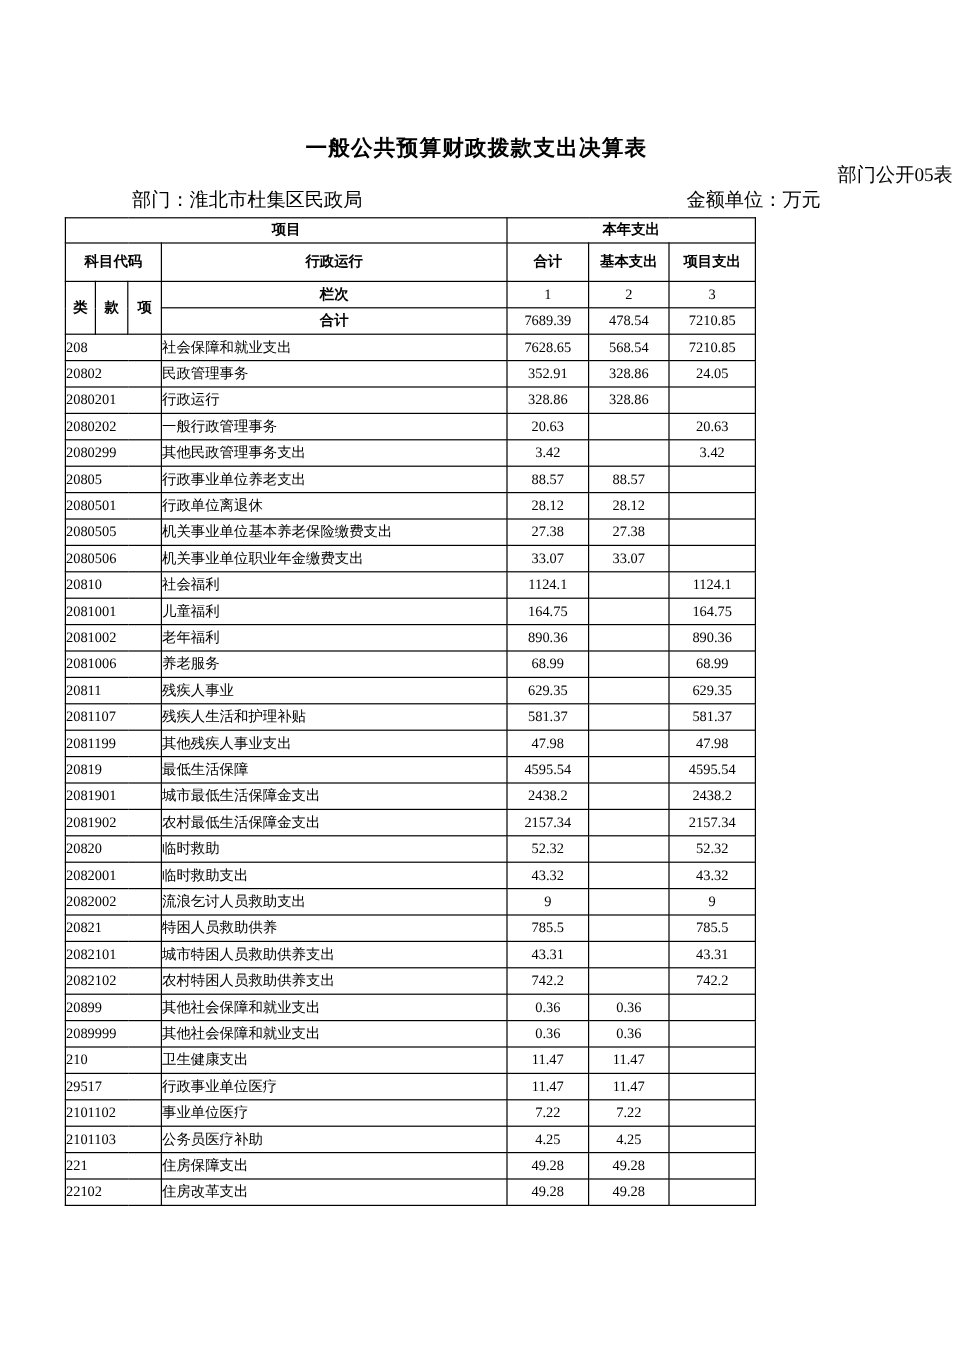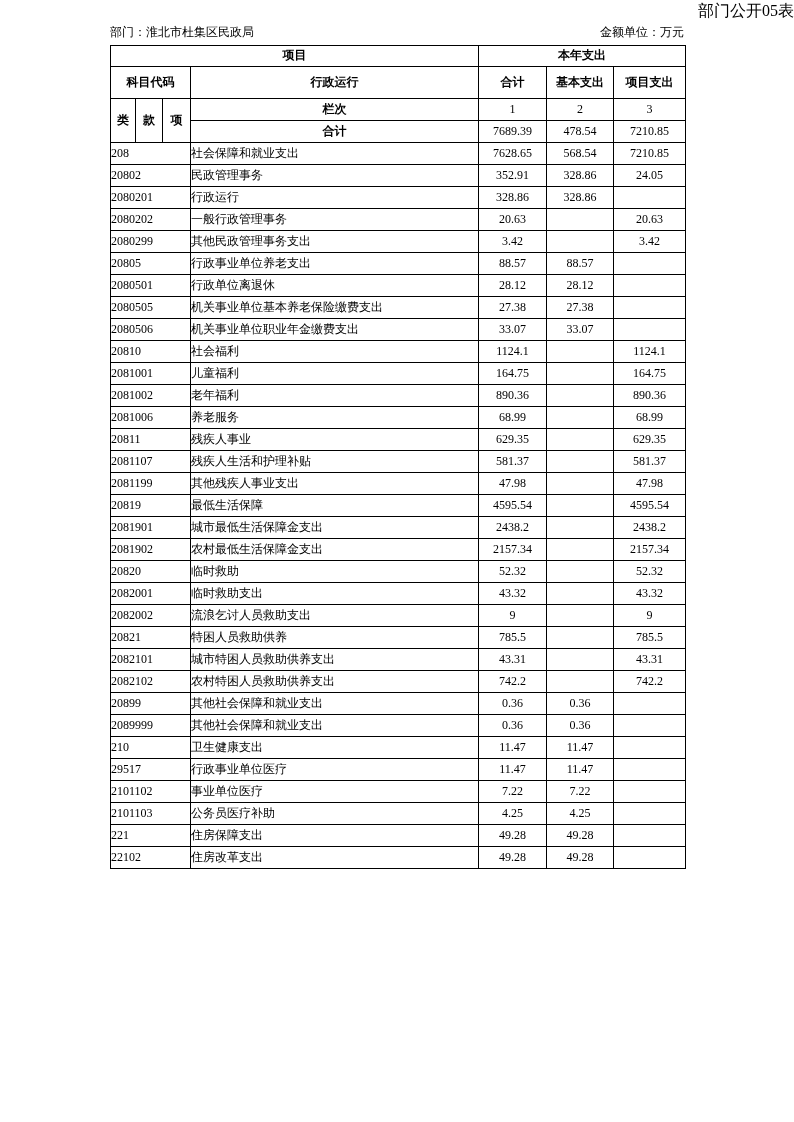--- a/index.html
+++ b/index.html
@@ -31,27 +31,27 @@
     margin-top: 3px;
     text-align: right;
     font-size: 16px;
     line-height: 16px;
   }
   .meta-row {
     display: flex;
     justify-content: space-between;
     padding: 0 110px;
     margin-top: 5px;
-    font-size: 12px;
+    font-size: 16px;
     line-height: 16px;
   }
   table.budget {
     border-collapse: collapse;
     table-layout: fixed;
-    margin: 5px 0 0 110px;
+    margin: 5px 0 0 54px;
     width: 575px;
   }
   table.budget th,
   table.budget td {
     border: 1px solid #000000;
     font-size: 12px;
     padding: 0;
     line-height: 1.15;
     overflow: hidden;
     white-space: nowrap;
@@ -76,20 +76,21 @@
   }
   td.num, .numc {
     text-align: center;
     font-weight: normal;
   }
 </style>
 </head>
 <body>
 
 <div class="sheet">
+  <h1 class="doc-title">一般公共预算财政拨款支出决算表</h1>
   <div class="form-no">部门公开05表</div>
   <div class="meta-row">
     <span>部门：淮北市杜集区民政局</span>
     <span>金额单位：万元</span>
   </div>
 
   <table class="budget">
     <colgroup>
       <col style="width:25px">
         <col style="width:27px">

